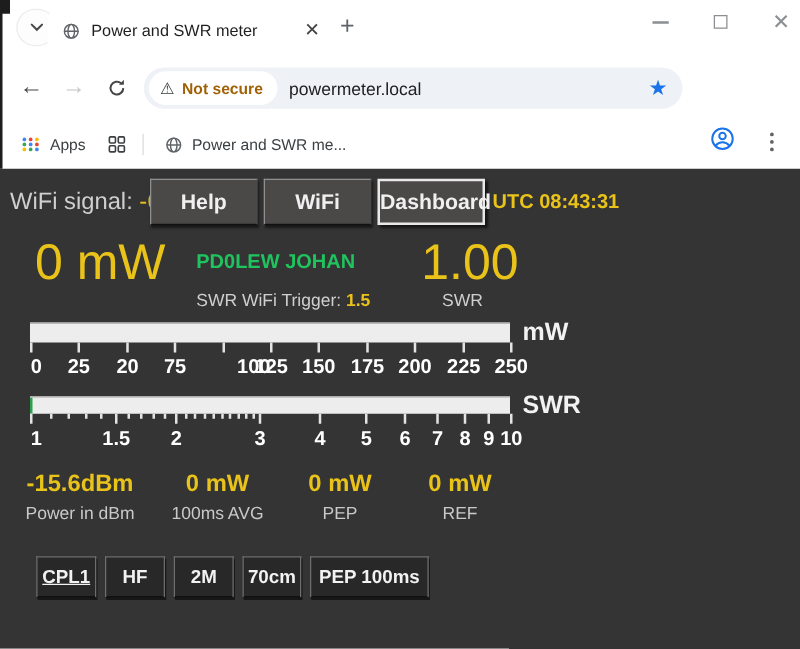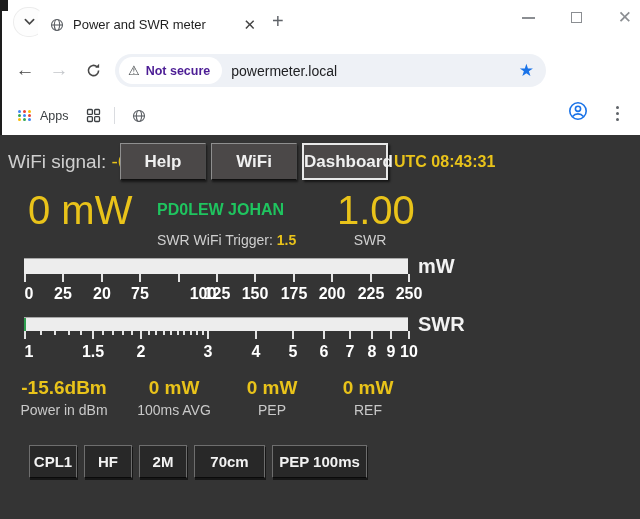--- a/index.html
+++ b/index.html
@@ -29,21 +29,21 @@
   .toolbar { position:absolute; left:0; top:44px; width:640px; height:52px; display:flex; align-items:center; }
   .nav-ico { font-size:19px; color:#474747; width:34px; text-align:center; }
   .nav-ico.disabled { color:#c3c6ca; }
   .toolbar .back { margin-left:8px; }
   .reload-wrap { width:34px; display:flex; justify-content:center; }
   .omnibox { position:absolute; left:115px; top:10px; width:431px; height:33px; background:#eef1f6;
     border-radius:17px; display:flex; align-items:center; }
   .chip { background:#ffffff; border-radius:14px; height:27px; margin-left:4px; padding:0 12px 0 9px;
     display:flex; align-items:center; gap:6px; }
   .chip .warn { font-size:13px; color:#3c4043; line-height:1; }
-  .chip-label { font-size:12.5px; font-weight:700; color:#4c1d95; white-space:nowrap; }
+  .chip-label { font-size:12.5px; font-weight:700; color:#a16207; white-space:nowrap; }
   .url { font-size:14px; color:#202124; margin-left:9px; flex:1; white-space:nowrap; }
   .star { font-size:17px; color:#1a73e8; margin-right:12px; }
   .profile { position:absolute; left:568px; top:57px; }
   .menu-dots { position:absolute; left:616px; top:62px; display:flex; flex-direction:column; gap:3px; }
   .menu-dots i { width:3px; height:3px; border-radius:50%; background:#5f6368; }
 
   .bookmarks { position:absolute; left:0; top:96px; width:640px; height:39px; display:flex; align-items:center; }
   .apps-grid { margin-left:18px; display:grid; grid-template-columns:repeat(3,4px); grid-gap:1px; }
   .apps-grid i { width:3px; height:3px; border-radius:50%; }
   .bm-label { font-size:12.5px; color:#3c4043; margin-left:8px; white-space:nowrap; }
@@ -184,20 +184,21 @@
       </span>
       <span class="bm-divider"></span>
       <span class="bm-item">
         <svg width="14" height="14" viewBox="0 0 16 16">
             <g stroke="#5f6368" stroke-width="1.3" fill="none">
               <circle cx="8" cy="8" r="6.3"></circle>
               <path d="M1.7 8h12.6"></path>
               <ellipse cx="8" cy="8" rx="3" ry="6.3"></ellipse>
             </g>
           </svg>
+        <span class="bm-label">Power and SWR me...</span>
       </span>
     </div>
   </div>
 
   <div class="page">
 
     <div class="abs wifi-line">
       <b>WiFi signal:</b>
       <span class="yellow">-66</span>
     </div>
@@ -293,24 +294,24 @@
           <div class="tick minor" style="left: 153px;"></div>
           <div class="tick minor" style="left: 159px;"></div>
           <div class="tick minor" style="left: 166px;"></div>
           <div class="tick minor" style="left: 172px;"></div>
           <div class="tick minor" style="left: 178px;"></div>
         </div>
       <div class="side-label" style="top:-4px;">SWR</div>
     </div>
 
     <div class="abs band-row">
-        <button class="band-btn" style="width: 48px;">CPL1</button>
+        <button class="band-btn" style="width: 48px; text-decoration: underline;">CPL1</button>
         <button class="band-btn" style="width: 48px;">HF</button>
         <button class="band-btn" style="width: 48px;">2M</button>
-        <button class="band-btn" style="width: 71px;">70cm</button>
+        <button class="band-btn" style="width: 47px;">70cm</button>
         <button class="band-btn" style="width: 95px;">PEP 100ms</button>
       </div>
 
   <div>
         <div class="readout-col" style="left: -1px; top: 242px;">
           <div class="readout-val">-15.6dBm</div>
           <div class="readout-label">Power in dBm</div>
         </div>
         <div class="readout-col" style="left: 109px; top: 242px;">
           <div class="readout-val">0 mW</div>

